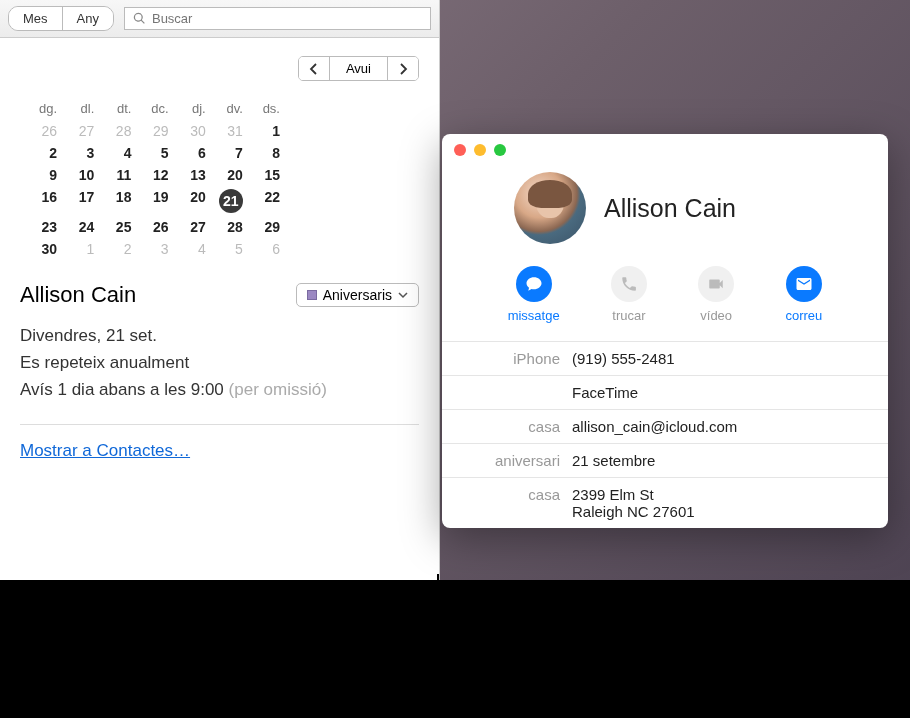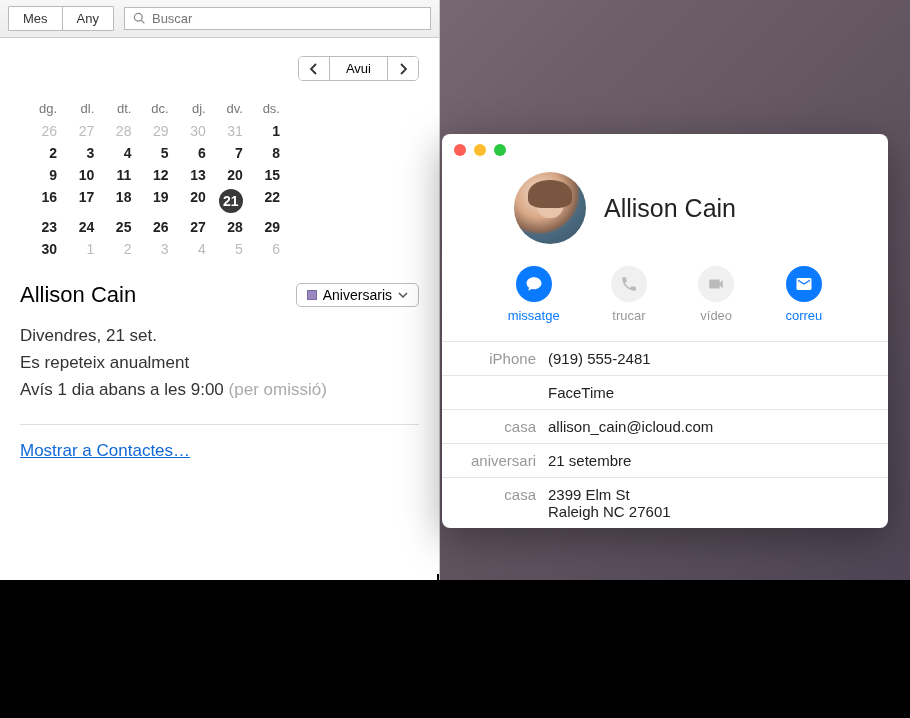--- a/index.html
+++ b/index.html
@@ -27,21 +27,21 @@
       background: linear-gradient(#f7f7f7, #ececec);
       border-bottom: 1px solid #ccc;
       display: flex;
       align-items: center;
       padding: 0 8px;
       gap: 10px;
     }
     .seg-control {
       display: flex;
       border: 1px solid #bbb;
-      border-radius: 1px;
+      border-radius: 10px;
       overflow: hidden;
     }
     .seg-btn {
       padding: 4px 14px;
       font-size: 13px;
       background: #fff;
       border: none;
       color: #333;
       cursor: pointer;
     }
@@ -261,21 +261,21 @@
       border-top: 1px solid #e5e5e5;
     }
     .field-row {
       display: flex;
       padding: 8px 0;
       border-bottom: 1px solid #e5e5e5;
       font-size: 15px;
     }
     .field-row:last-child { border-bottom: none; }
     .field-label {
-      width: 106px;
+      width: 130px;
       text-align: right;
       color: #999;
       padding-right: 12px;
     }
     .field-value {
       flex: 1;
       color: #222;
       white-space: pre-line;
     }
     

